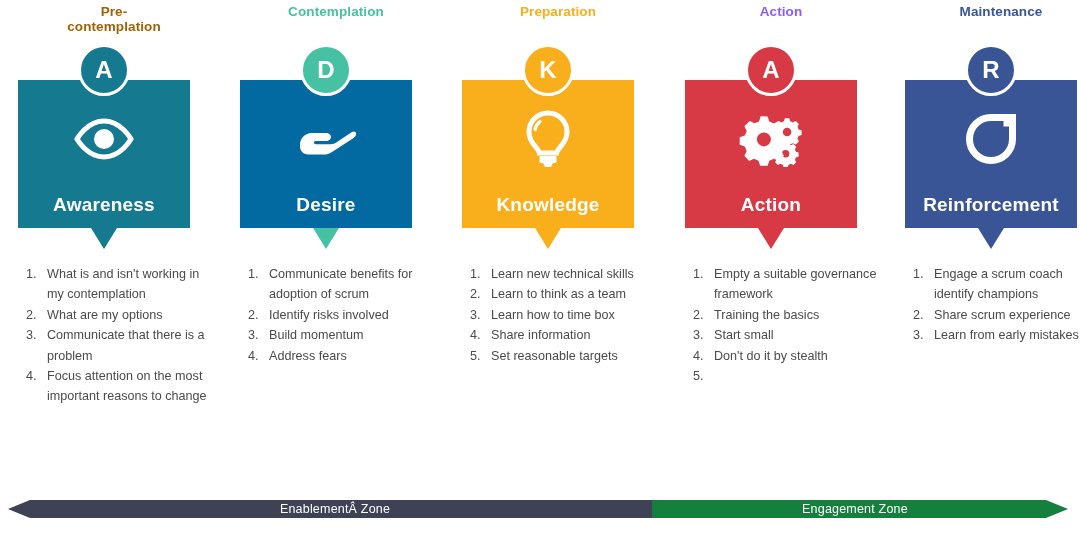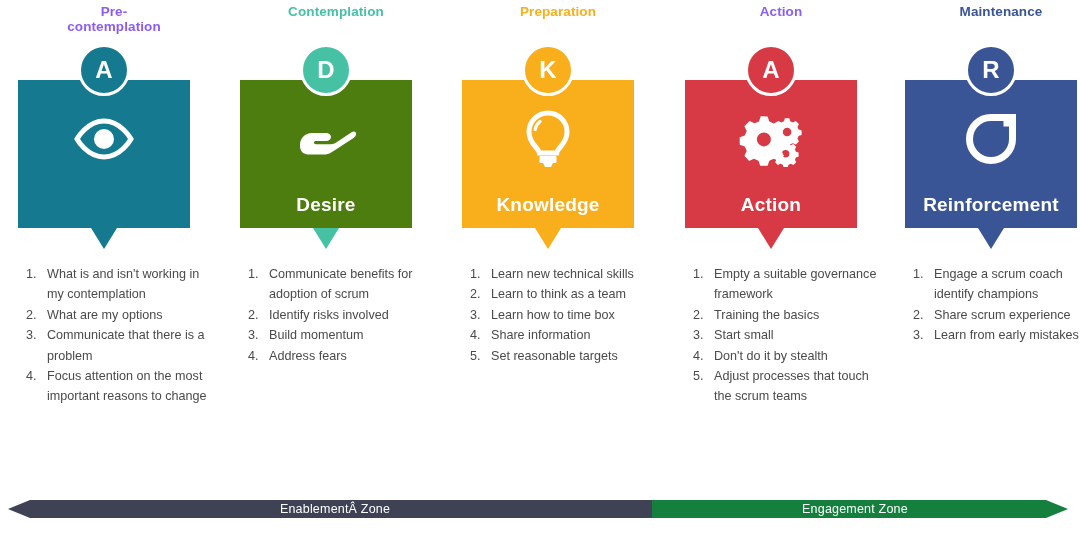--- a/index.html
+++ b/index.html
@@ -165,46 +165,47 @@
     padding-right: 10px;
     box-sizing: border-box;
   }
   .zone-label { white-space: pre; }
 </style>
 </head>
 <body>
 
 <div id="stage">
     <div class="column" style="left: 14px;">
-      <div class="stage-label" style="color: #8b5cf6; white-space: pre-line;">Pre-
+      <div class="stage-label" style="color: #a16207; white-space: pre-line;">Pre-
 contemplation</div>
       <div class="card">
         <div class="card-inner" style="background: rgb(21, 121, 143);">
           <div class="card-icon">
             <svg width="62" height="44" viewBox="0 0 62 44">
               <path d="M31 4C14 4 4 22 4 22s10 18 27 18 27-18 27-18S48 4 31 4z" fill="none" stroke="white" stroke-width="5"></path>
               <circle cx="31" cy="22" r="10" fill="white"></circle>
               <circle cx="37" cy="16" r="4.6" fill="none"></circle>
             </svg>
           </div>
+          <div class="card-title">Awareness</div>
         </div>
         <div class="card-tail" style="border-top-color: rgb(21, 121, 143);"></div>
       </div>
       <div class="badge" style="background: rgb(21, 121, 143);">A</div>
       <ol class="action-list">
         <li><span class="num">1.</span><span>What is and isn't working in my contemplation</span></li>
         <li><span class="num">2.</span><span>What are my options</span></li>
         <li><span class="num">3.</span><span>Communicate that there is a problem</span></li>
         <li><span class="num">4.</span><span>Focus attention on the most important reasons to change</span></li>
       </ol>
     </div>
     <div class="column" style="left: 236px;">
       <div class="stage-label" style="color: rgb(70, 193, 164); white-space: pre-line;">Contemplation</div>
       <div class="card">
-        <div class="card-inner" style="background: #4d7c0f;">
+        <div class="card-inner" style="background: #0369a1;">
           <div class="card-icon">
             <svg width="64" height="44" viewBox="0 0 64 44">
               <path d="M6 28c0-7 5-12 12-12h14c3 0 5 2 5 4s-2 4-5 4H22c-1.5 0-2 .7-2 1.6s.6 1.6 2 1.6h15c2 0 3.6-.5 5.2-1.6L58 15c2.4-1.6 5 .4 4 3-0.5 1.4-1.6 2.4-2.8 3.2L38 35c-3 2-5.2 2.6-8.6 2.6H14C9.6 37.6 6 34 6 29.6z" fill="white"></path>
             </svg>
           </div>
           <div class="card-title">Desire</div>
         </div>
         <div class="card-tail" style="border-top-color: rgb(70, 193, 164);"></div>
       </div>
       <div class="badge" style="background: rgb(70, 193, 164);">D</div>
@@ -254,21 +255,21 @@
           <div class="card-title">Action</div>
         </div>
         <div class="card-tail" style="border-top-color: rgb(216, 58, 69);"></div>
       </div>
       <div class="badge" style="background: rgb(216, 58, 69);">A</div>
       <ol class="action-list">
         <li><span class="num">1.</span><span>Empty a suitable governance framework</span></li>
         <li><span class="num">2.</span><span>Training the basics</span></li>
         <li><span class="num">3.</span><span>Start small</span></li>
         <li><span class="num">4.</span><span>Don't do it by stealth</span></li>
-        <li><span class="num">5.</span><span>Adjust processes that touch the scrum teams</span></li>
+        <li><span class="num">5.</span></li>
       </ol>
     </div>
     <div class="column" style="left: 901px;">
       <div class="stage-label" style="color: rgb(58, 85, 149); white-space: pre-line;">Maintenance</div>
       <div class="card">
         <div class="card-inner" style="background: rgb(58, 85, 149);">
           <div class="card-icon">
             <svg width="58" height="58" viewBox="0 0 58 58">
               <path d="M45 16.5V6" fill="none" stroke="white" stroke-width="7" stroke-linecap="butt"></path>
               <path d="M29 7.5a21.5 21.5 0 1 0 21.5 21.5" fill="none" stroke="white" stroke-width="7"></path>

